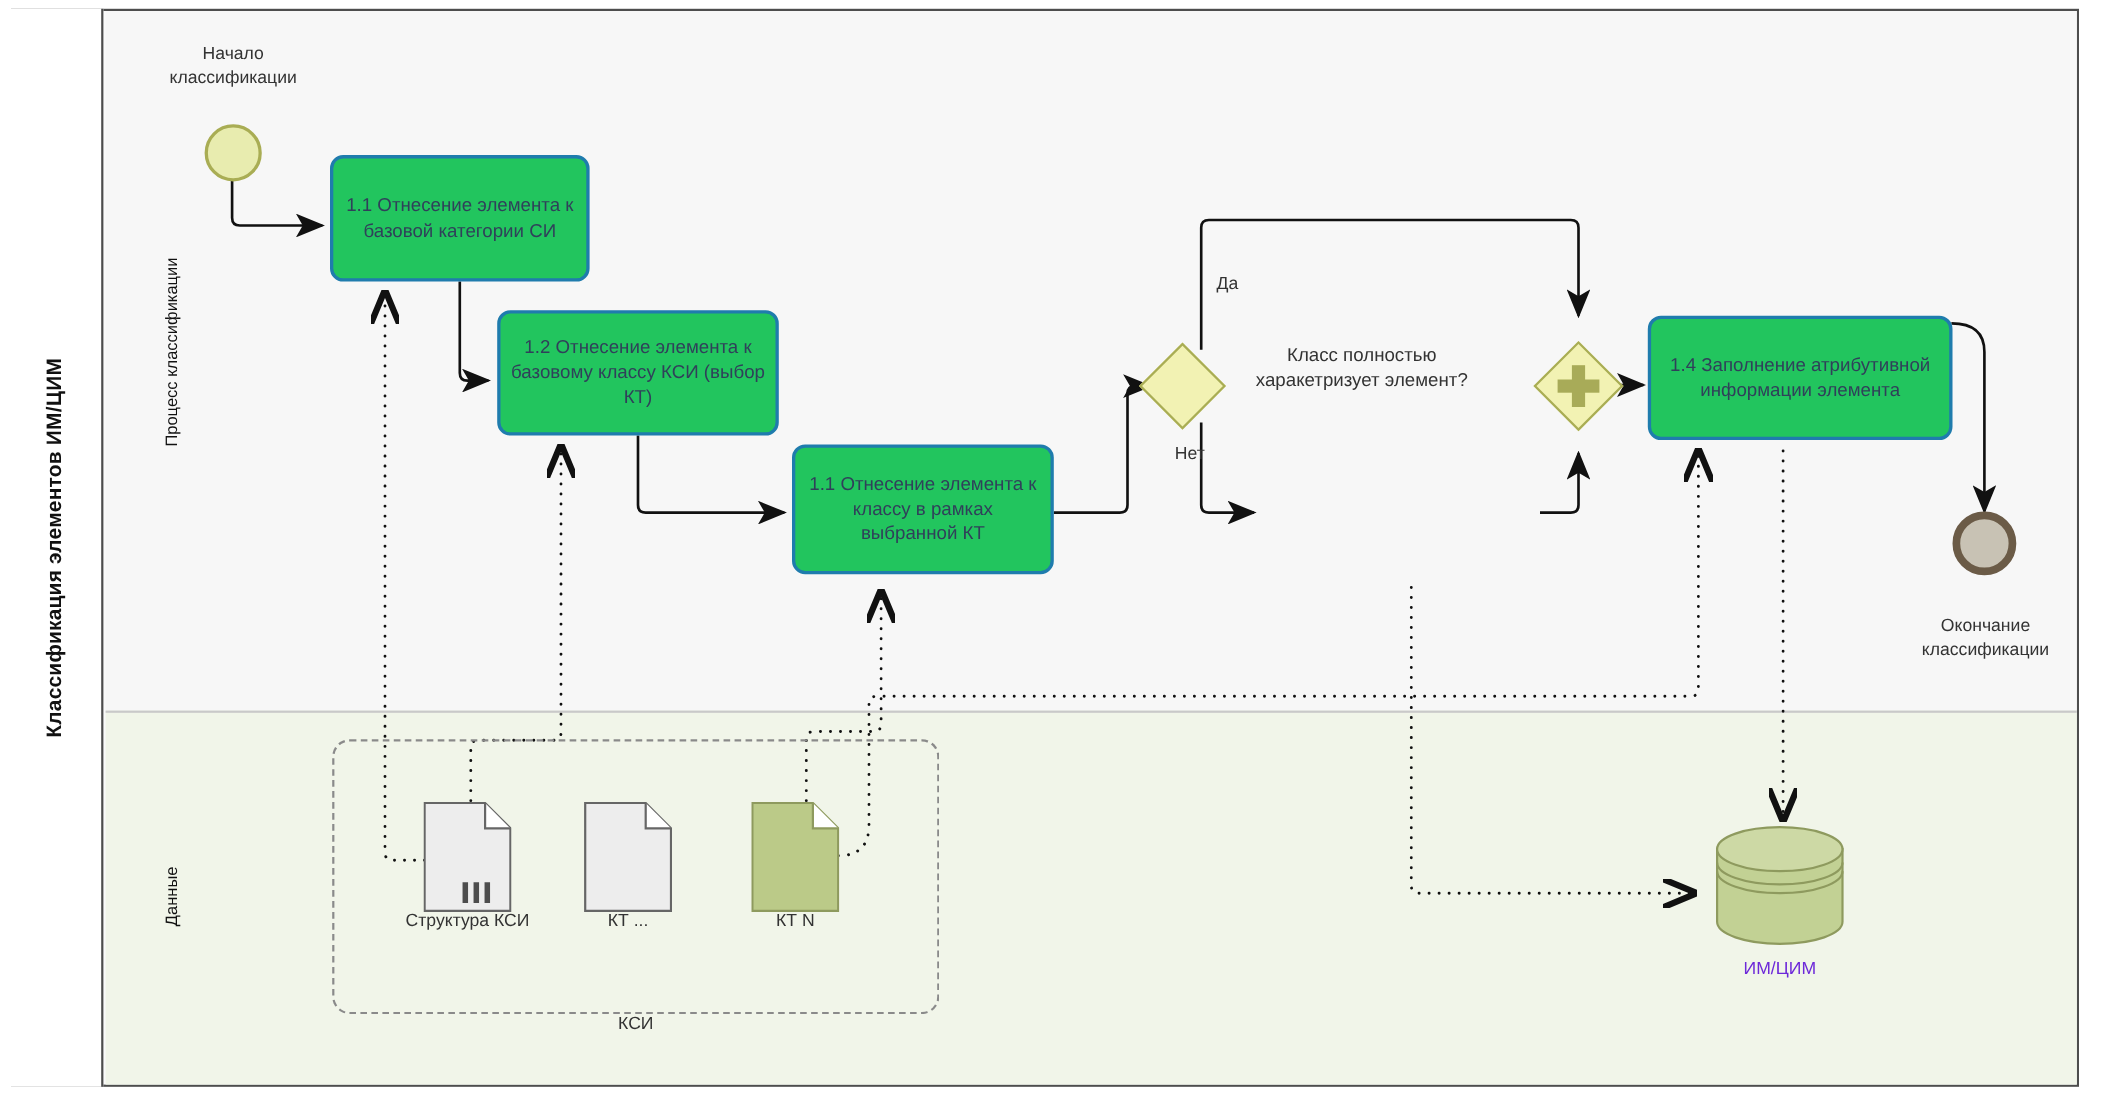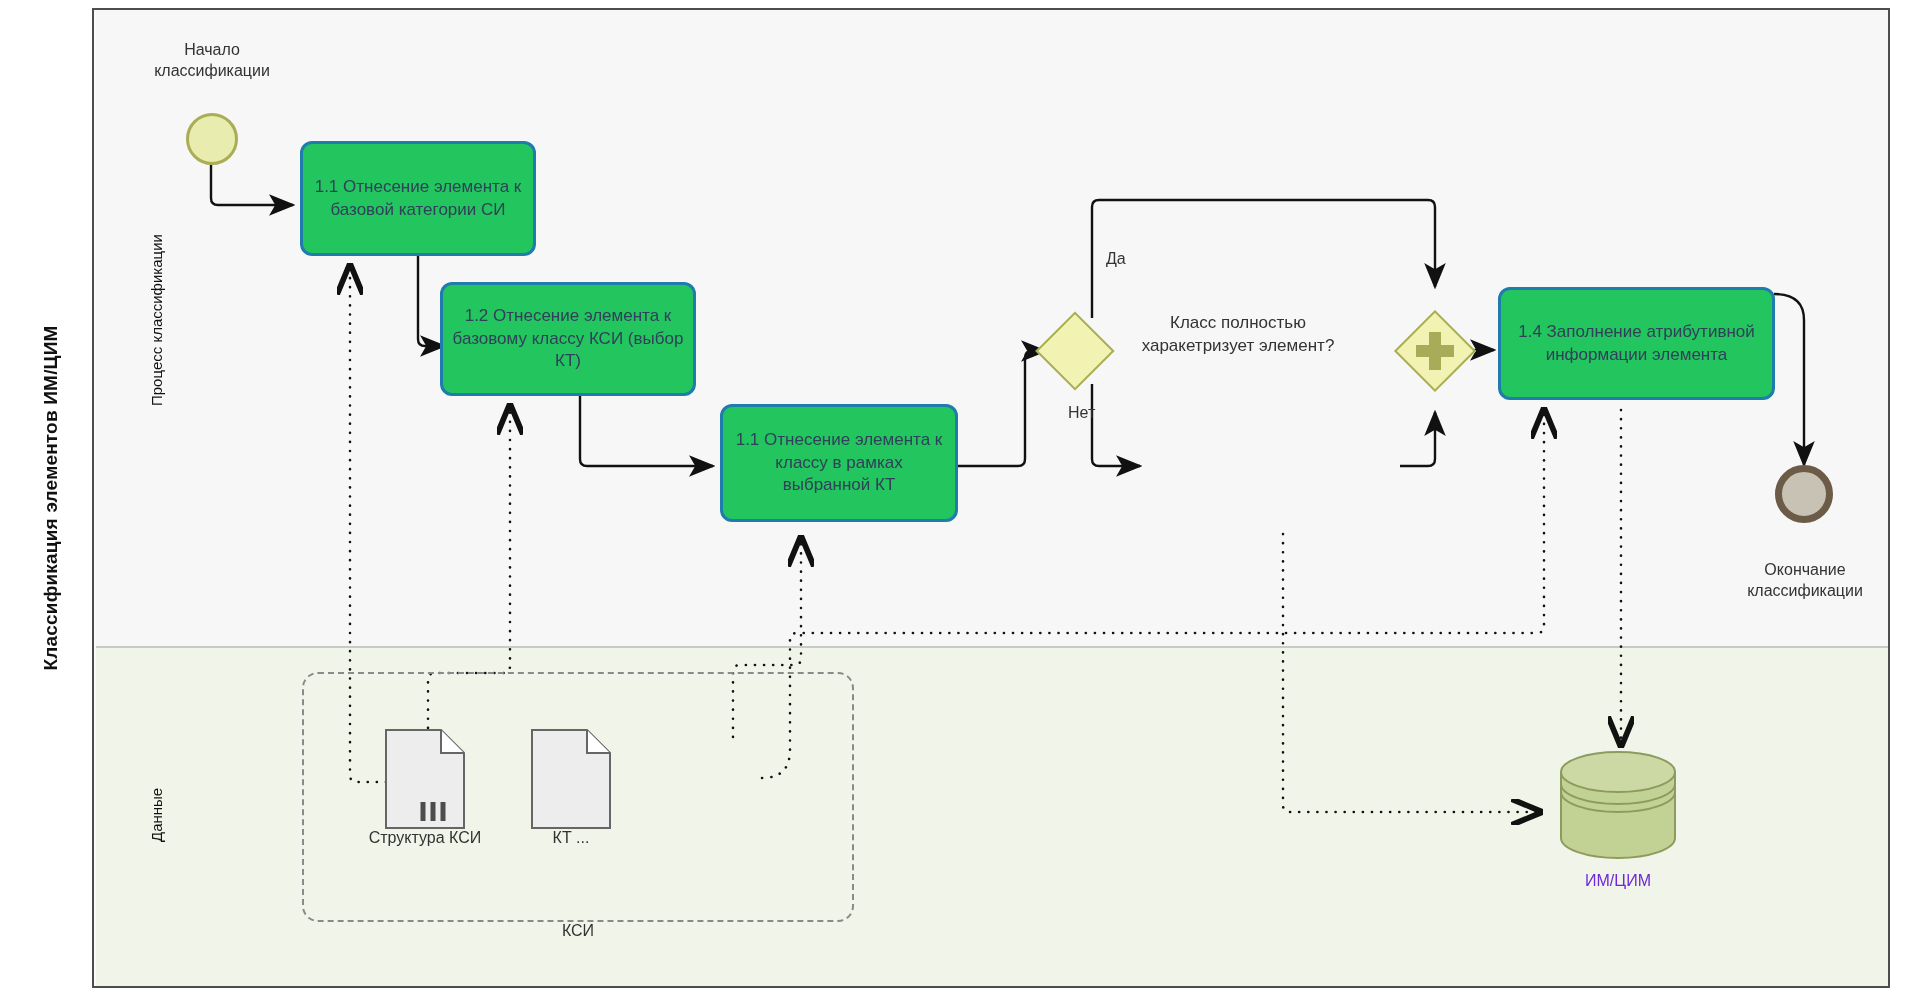--- a/index.html
+++ b/index.html
@@ -130,21 +130,21 @@
   <div class="ev ev-start" style="left:186px;top:113px;width:52px;height:52px;"></div>
   <div class="ev-label" style="left:118px;top:40px;width:188px;">Начало
 классификации</div>
 
   <div class="ev ev-end" style="left:1775px;top:465px;width:58px;height:58px;"></div>
   <div class="ev-label" style="left:1712px;top:560px;width:186px;">Окончание
 классификации</div>
 
   <div class="task" style="left:300px;top:141px;width:236px;height:115px;">1.1 Отнесение элемента к базовой категории СИ</div>
 
-  <div class="task" style="left:440px;top:282px;width:256px;height:114px;">1.2 Отнесение элемента к базовому классу КСИ (выбор КТ)</div>
+  <div class="task" style="left:452px;top:282px;width:256px;height:114px;">1.2 Отнесение элемента к базовому классу КСИ (выбор КТ)</div>
 
   <div class="task" style="left:720px;top:404px;width:238px;height:118px;">1.1 Отнесение элемента к классу в рамках выбранной КТ</div>
 
 
   <div class="task" style="left:1498px;top:287px;width:277px;height:113px;">1.4 Заполнение атрибутивной информации элемента</div>
 
   <div class="gw" style="left:1047px;top:323px;width:56px;height:56px;">
     <i></i>
   </div>
   <div class="gw-label" style="left:1108px;top:312px;width:260px;">Класс полностью
@@ -176,20 +176,27 @@
   </div>
 
   <div class="dobj" style="left:531px;top:729px;width:80px;height:100px;">
     <svg class="sheet" viewBox="0 0 80 100">
       <path d="M1,1 H56 L79,24 V99 H1 Z" fill="#ededed" stroke="#666666" stroke-width="2"></path>
       <path d="M56,1 V24 H79" fill="#ffffff" stroke="#666666" stroke-width="2"></path>
     </svg>
     <span class="dobj-cap">КТ ...</span>
   </div>
 
+  <div class="dobj" style="left:683px;top:729px;width:80px;height:100px;">
+    <svg class="sheet" viewBox="0 0 80 100">
+      <path d="M1,1 H56 L79,24 V99 H1 Z" fill="#bbca88" stroke="#8e9a5e" stroke-width="2"></path>
+      <path d="M56,1 V24 H79" fill="#ffffff" stroke="#8e9a5e" stroke-width="2"></path>
+    </svg>
+    <span class="dobj-cap">КТ N</span>
+  </div>
 
   <div class="db" style="left:1558px;top:750px;width:120px;height:110px;">
     <svg viewBox="0 0 120 110" width="120" height="110">
       <path d="M3,22 V88 a57,20 0 0 0 114,0 V22 Z" fill="#c2d194" stroke="#8e9a5e" stroke-width="2"></path>
       <ellipse cx="60" cy="22" rx="57" ry="20" fill="#cdd9a5" stroke="#8e9a5e" stroke-width="2"></ellipse>
       <path d="M3,34 a57,20 0 0 0 114,0" fill="none" stroke="#8e9a5e" stroke-width="2"></path>
       <path d="M3,42 a57,20 0 0 0 114,0" fill="none" stroke="#8e9a5e" stroke-width="2"></path>
     </svg>
     <span class="db-cap">ИМ/ЦИМ</span>
   </div>

